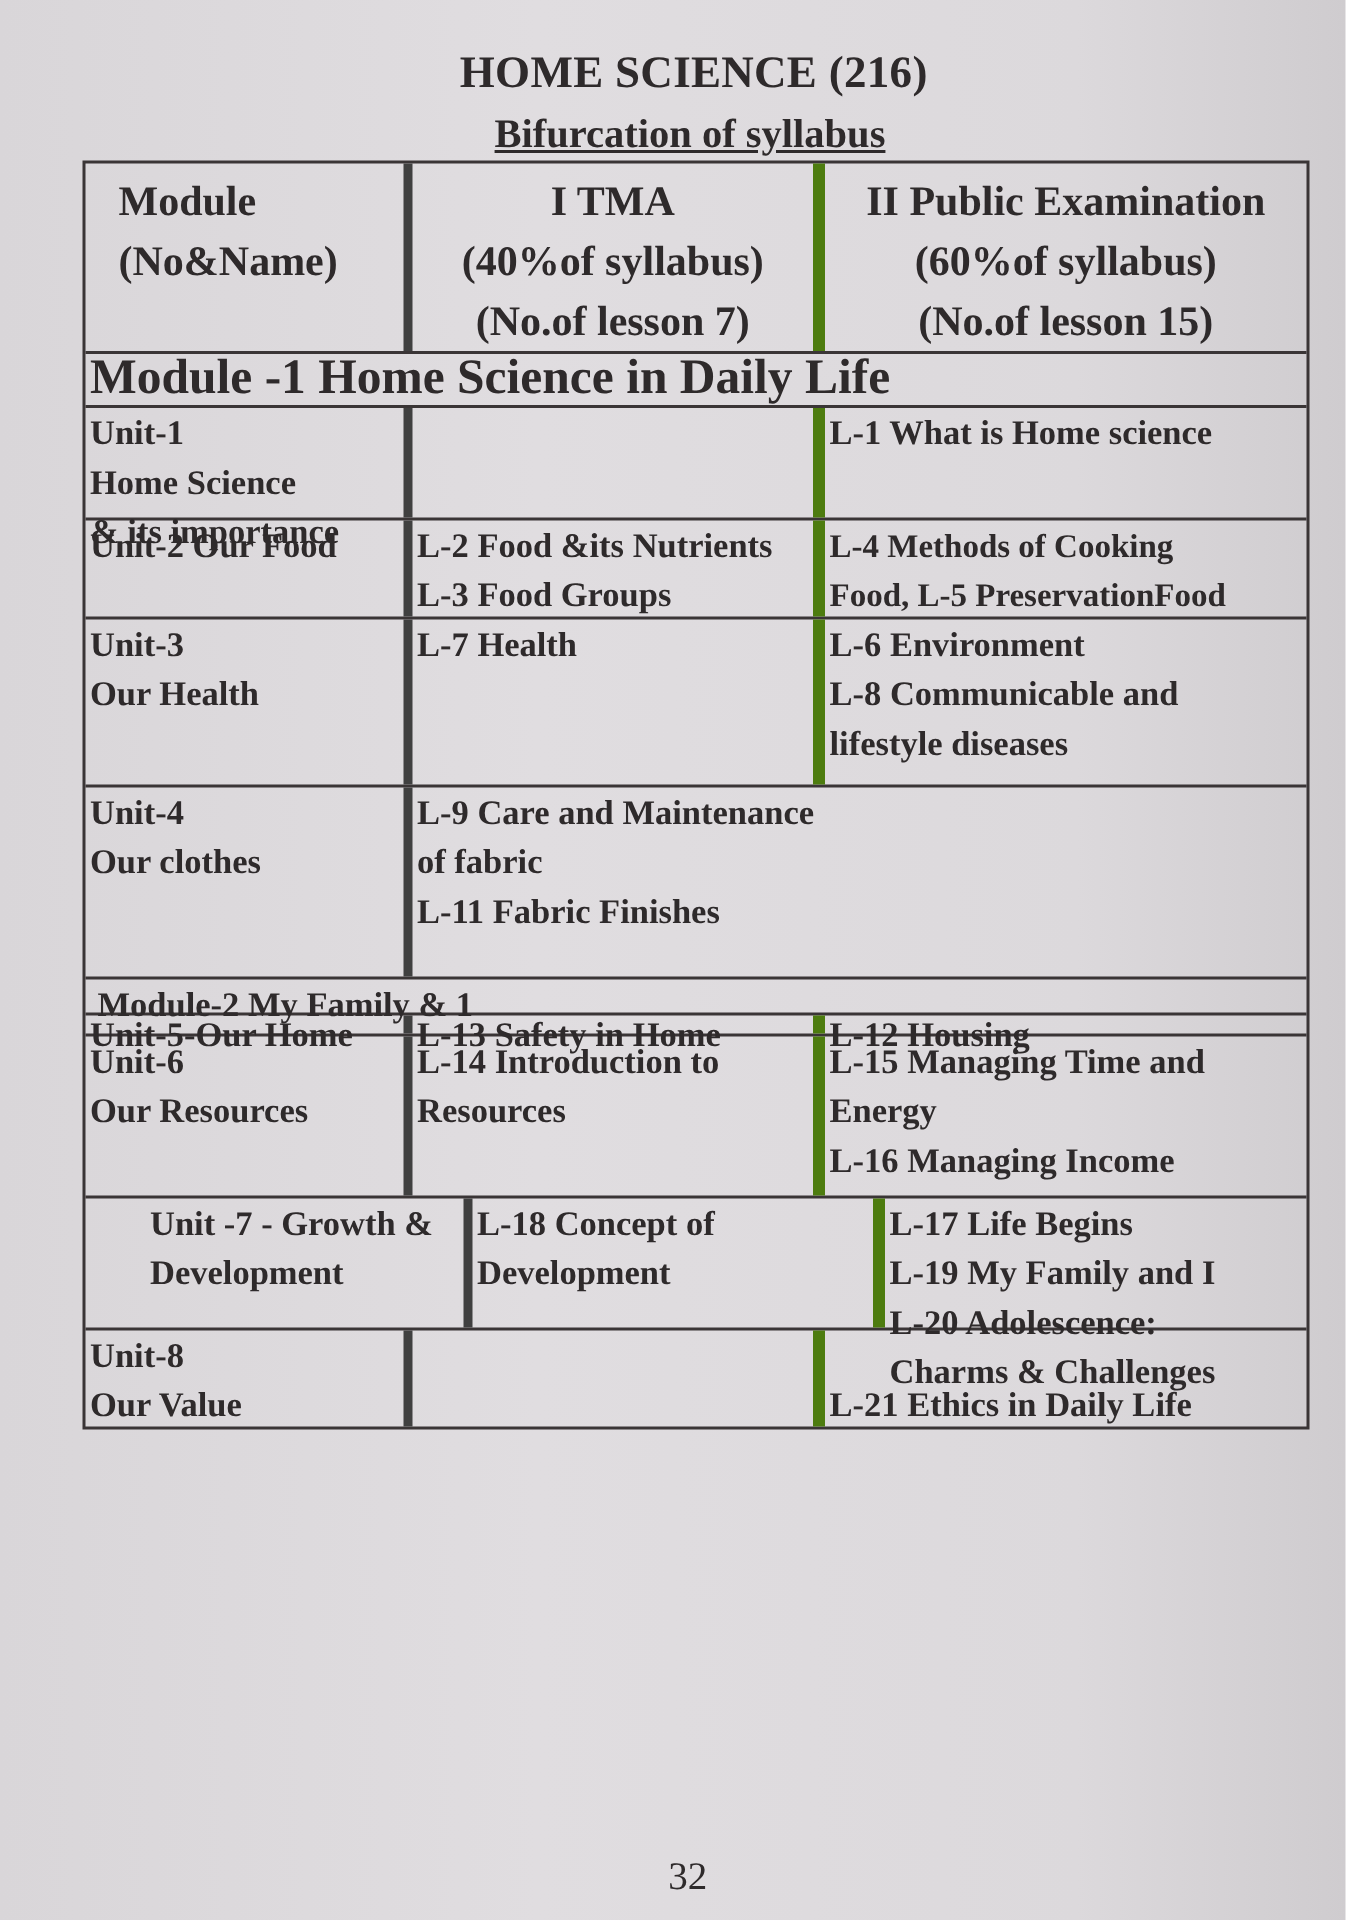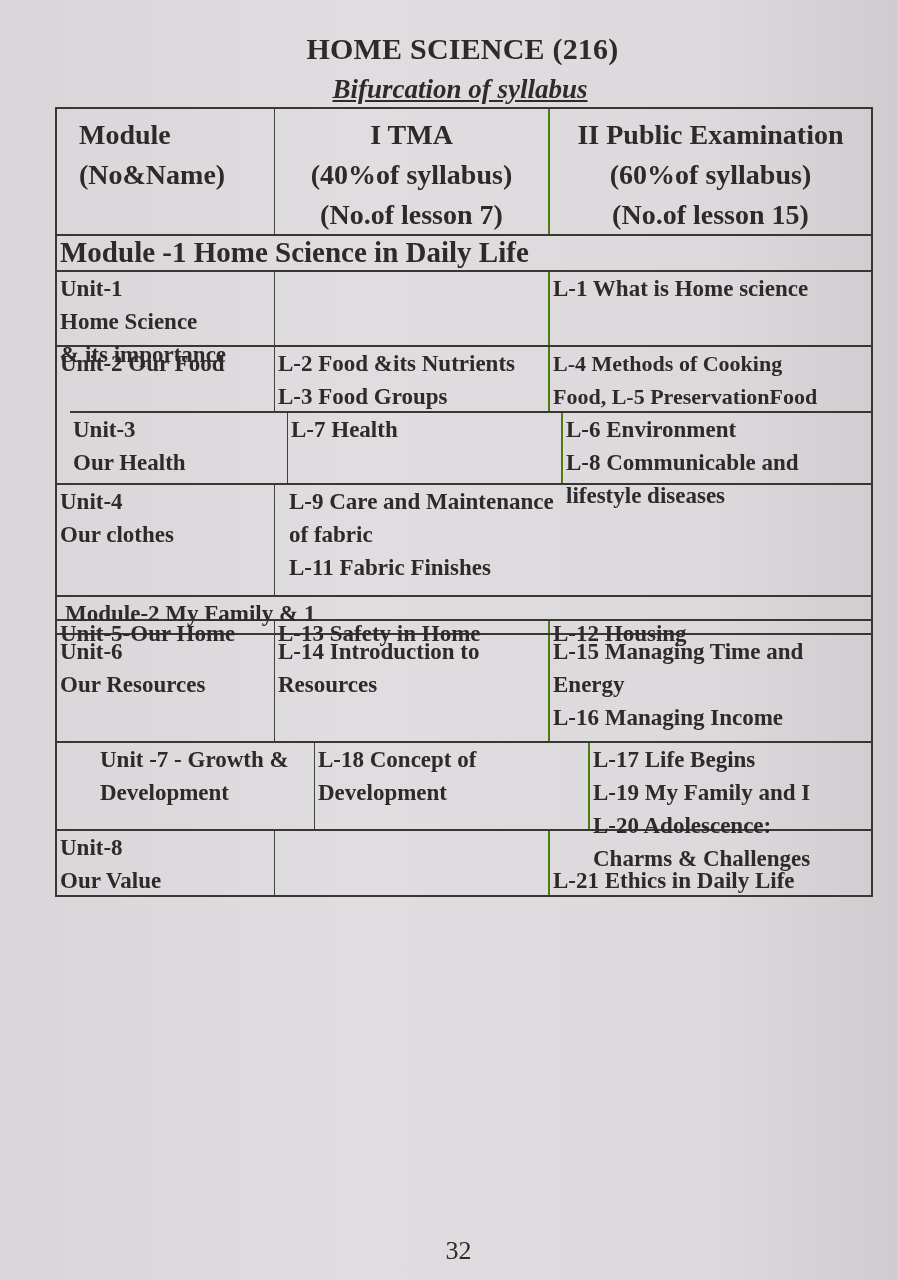--- a/index.html
+++ b/index.html
@@ -13,38 +13,38 @@
       position: relative;
     }
     .page-title {
       position: absolute; left: 0; width: 925px; top: 32px;
       text-align: center; font-weight: bold; font-size: 30px; letter-spacing: 0.2px;
     }
     .page-subtitle {
       position: absolute; left: 0; width: 920px; top: 74px;
       text-align: center; font-weight: bold; font-size: 27px;
     }
-    .page-subtitle span { text-decoration: underline; text-underline-offset: 2px; font-style: italic; }
+    .page-subtitle span { text-decoration: underline; text-underline-offset: 2px; }
 
     .grid {
       position: absolute; left: 55px; top: 107px; width: 818px;
       border: 2px solid #3a3536;
     }
     .row { display: flex; border-top: 2px solid #3a3536; }
     .row:first-child { border-top: none; }
     .cell {
       font-weight: bold; font-size: 23px; line-height: 33px; padding: 0 3px;
       white-space: pre-line;
     }
-    .c1 { width: 218px; border-right: 1px solid #404040; }
-    .c2 { width: 275px; border-right: 2px solid #4d7c0f; }
+    .c1 { width: 218px; border-right: 6px solid #404040; }
+    .c2 { width: 275px; border-right: 8px solid #4d7c0f; }
     .c3 { flex: 1; }
     .header .cell { font-size: 28px; line-height: 40px; text-align: center; padding-top: 6px; }
     .header .c1 { text-align: left; padding-left: 22px; }
-    .module-row .cell { font-size: 29px; line-height: 32px; padding: 0 3px; width: 100%; }
+    .module-row .cell { font-size: 33px; line-height: 32px; padding: 0 3px; width: 100%; }
     .module-row.m2 .cell { font-size: 23px; line-height: 34px; padding-left: 8px; }
     .page-number {
       position: absolute; left: 10px; width: 897px; top: 1236px; text-align: center;
       font-size: 26px;
     }
   </style>
 </head>
 <body>
 
 <div class="page-title">HOME SCIENCE (216)</div>
@@ -75,30 +75,30 @@
   </div>
 
   <div class="row" style="height:66px;">
     <div class="cell c1">Unit-2 Our Food</div>
     <div class="cell c2">L-2 Food &amp;its Nutrients
 L-3 Food Groups</div>
     <div class="cell c3" style="font-size:22px;">L-4 Methods of Cooking
 Food, L-5 PreservationFood</div>
   </div>
 
-  <div class="row" style="height:72px;margin-left:13px;">
+  <div class="row" style="height:112px;">
     <div class="cell c1">Unit-3
 Our Health</div>
     <div class="cell c2">L-7 Health</div>
     <div class="cell c3">L-6 Environment
 L-8 Communicable and
       lifestyle diseases</div>
   </div>
 
-  <div class="row" style="height:112px;gap:11px;">
+  <div class="row" style="height:128px;">
     <div class="cell c1">Unit-4
 Our clothes</div>
     <div class="cell c3">L-9 Care and Maintenance
       of fabric
 L-11 Fabric Finishes</div>
   </div>
 
   <div class="row module-row m2" style="height:24px;">
     <div class="cell">Module-2 My Family &amp; 1</div>
   </div>

